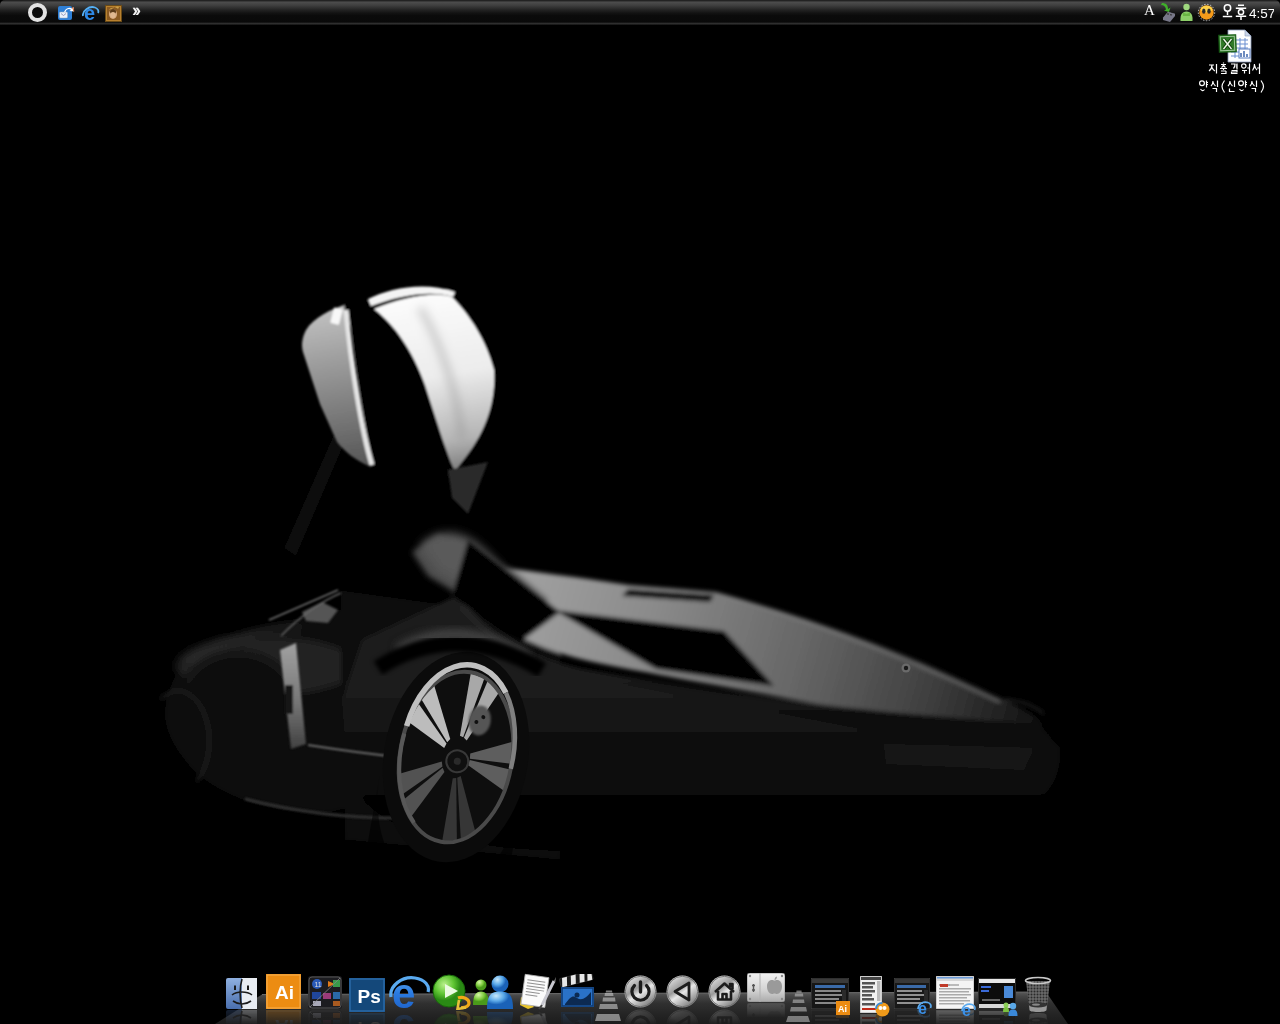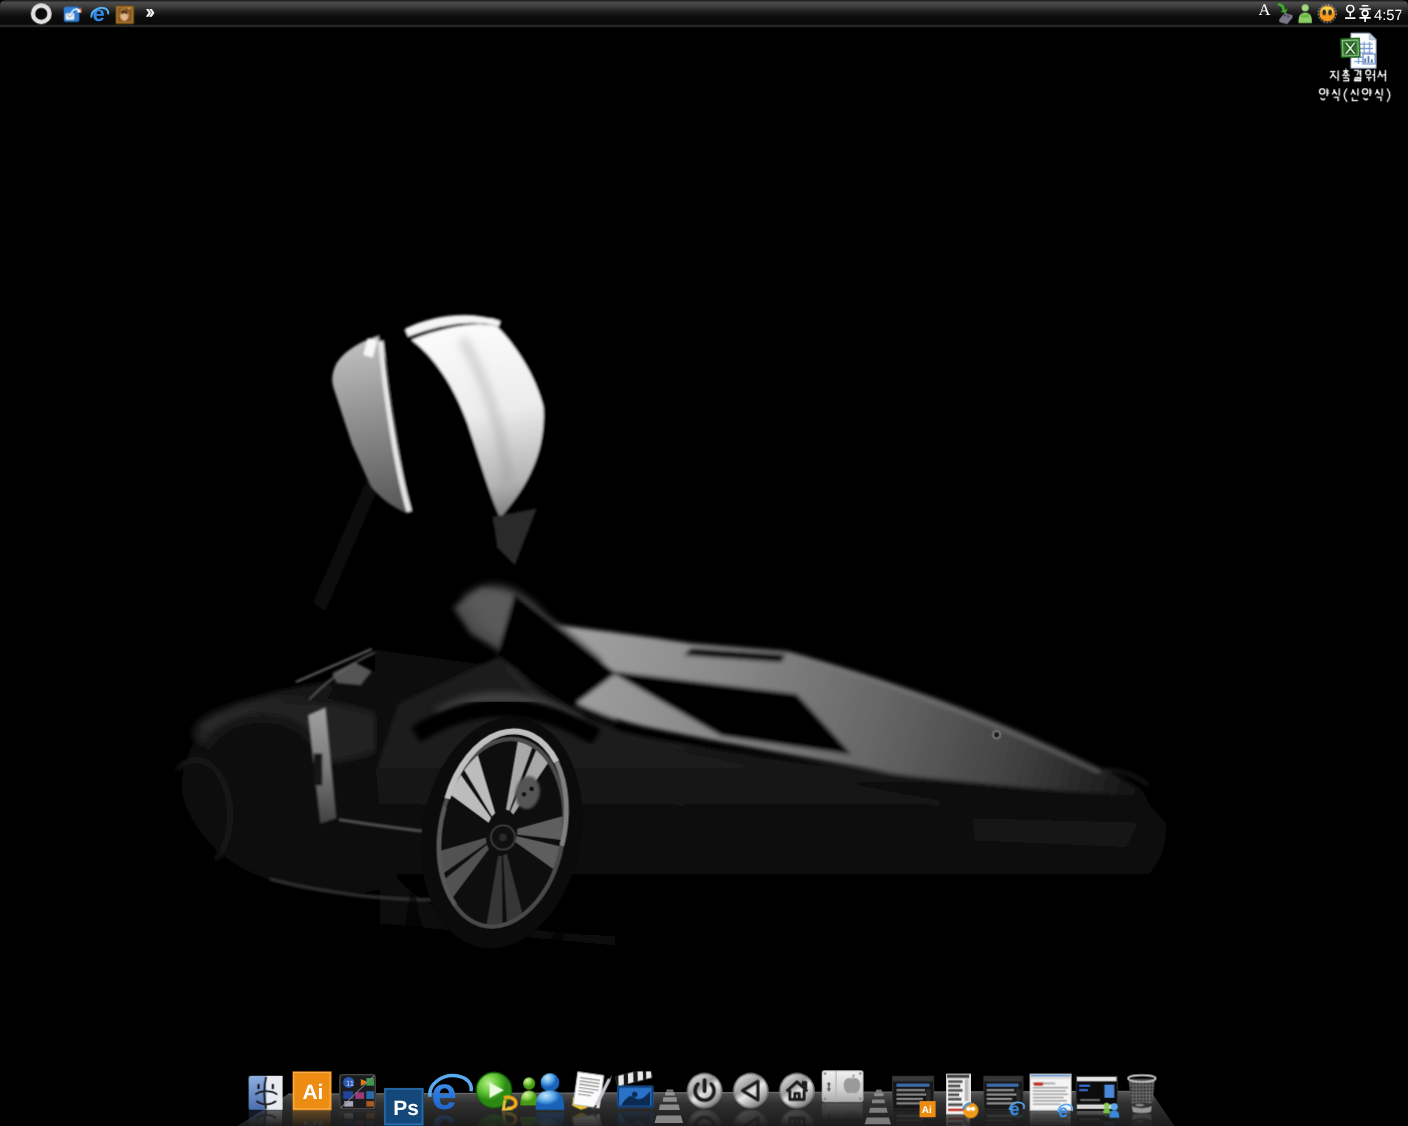--- a/index.html
+++ b/index.html
@@ -308,21 +308,21 @@
         <text x="6.5" y="11" font-size="7" fill="#ddd">11</text>
  <polygon points="20,5 27,8 20,11" fill="#e07a1a"></polygon>
  <rect x="25" y="4" width="7" height="7" fill="#3a9a4a"></rect>
  <rect x="4" y="16" width="9" height="7" fill="#20469a"></rect>
  <rect x="15" y="17" width="8" height="6" fill="#9a3a78"></rect>
  <rect x="25" y="16" width="7" height="7" fill="#2a6aa8"></rect>
  <rect x="5" y="25" width="8" height="5" fill="#a8a8b8"></rect>
  <rect x="25" y="25" width="7" height="5" fill="#a85a20"></rect>
  <path d="M2 31 L32 2" stroke="#888" stroke-width="1" opacity=".8"></path>
 </svg></div>
-<div class="ric abs" style="left:349px;top:29px;width:36px;height:34px">
+<div class="ric abs" style="left:349px;top:18px;width:36px;height:34px">
 <svg width="36" height="34" viewBox="0 0 36 34">
  <rect width="36" height="34" fill="#14487a"></rect>
  <rect x="1" y="1" width="34" height="32" fill="none" stroke="#2a6aa8" stroke-width="1.5"></rect>
  <text x="8.5" y="25" font-size="19" font-weight="bold" fill="#fff">Ps</text>
 </svg></div>
 <div class="ric abs" style="left:389px;top:14px;width:43px;height:37px">
 <svg width="43" height="37" viewBox="0 0 43 37">
  <defs>
           <linearGradient id="ie1" x1="0" y1="0" x2="0" y2="1">
             <stop offset="0" stop-color="#6ab4f4"></stop>

